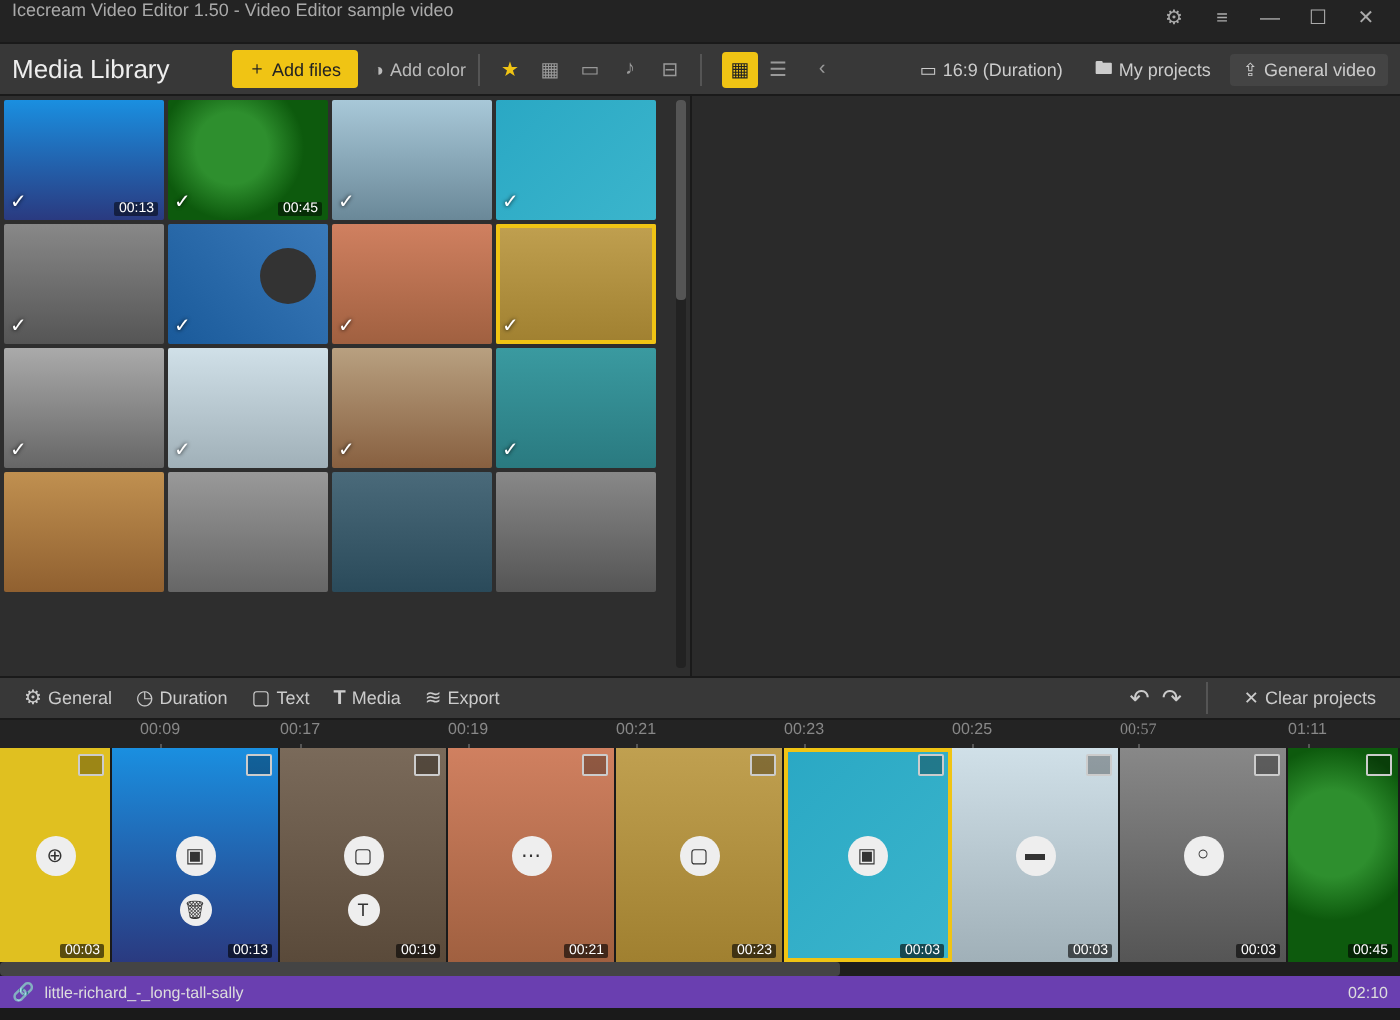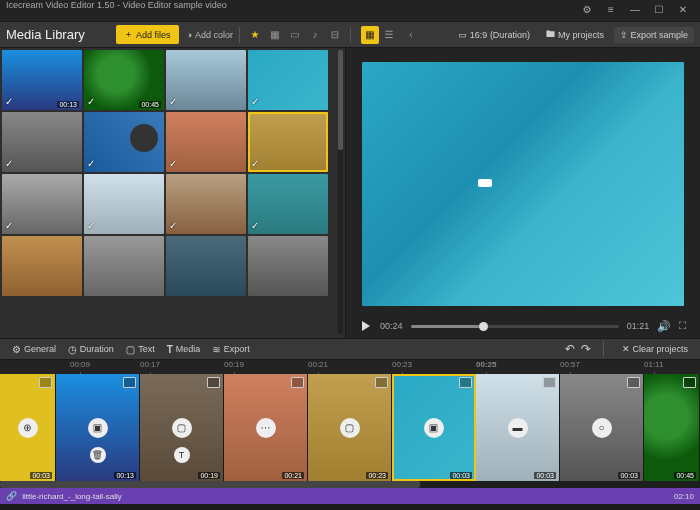--- a/index.html
+++ b/index.html
@@ -104,21 +104,21 @@
     <div class="rbtn">
         <span>▭</span>
         <span>16:9 (Duration)</span>
       </div>
     <div class="rbtn">
         <span>🖿</span>
         <span>My projects</span>
       </div>
     <div class="rbtn exportbtn">
         <span>⇪</span>
-        <span>Export sample</span>
+        <span>General video</span>
       </div>
   </div>
 </div>
 
 <div class="main">
   <div class="library">
     <div class="thumbgrid" id="thumbgrid">
         <div class="thumb" style="background: linear-gradient(rgb(26, 143, 224), rgb(42, 58, 128));">
           <span class="check">✓</span>
           <span class="dur">00:13</span>
@@ -159,40 +159,20 @@
           <span class="check">✓</span>
         </div>
         <div class="thumb" style="background: linear-gradient(rgb(192, 144, 80), rgb(144, 96, 48));"></div>
         <div class="thumb" style="background: linear-gradient(rgb(153, 153, 153), rgb(102, 102, 102));"></div>
         <div class="thumb" style="background: linear-gradient(rgb(74, 106, 122), rgb(42, 74, 90));"></div>
         <div class="thumb" style="background: linear-gradient(rgb(136, 136, 136), rgb(85, 85, 85));"></div>
       </div>
     <div class="libscroll">
         <div class="libscroll-thumb"></div>
       </div>
-  </div>
-  <div class="preview">
-    <div class="previewvid">
-        <div class="boat"></div>
-      </div>
-    <div class="playbar">
-      <div class="playbtn">
-          <svg viewBox="0 0 12 12">
-            <path d="M2 1 L10 6 L2 11 Z" fill="#ddd"></path>
-          </svg>
-        </div>
-      <span>00:24</span>
-      <div class="seek">
-          <div class="seek-fill"></div>
-          <div class="seek-knob"></div>
-        </div>
-      <span>01:21</span>
-      <span style="font-size:11px">🔊</span>
-      <span style="font-size:10px">⛶</span>
-    </div>
   </div>
 </div>
 
 <div class="toolsrow">
   <div class="tool">
       <span class="ico">⚙</span>
       <span>General</span>
     </div>
   <div class="tool">
       <span class="ico">◷</span>
@@ -221,22 +201,22 @@
   </div>
 </div>
 
 <div class="timeline">
   <div class="ruler" id="ruler">
       <div class="tick" style="left: 8%; margin-left: 14px;">00:09</div>
       <div class="tick" style="left: 20%; text-align: center;">00:17</div>
       <div class="tick" style="left: 32%;">00:19</div>
       <div class="tick" style="left: 44%;">00:21</div>
       <div class="tick" style="left: 56%;">00:23</div>
-      <div class="tick" style="left: 68%; font-weight: bold;">00:25</div>
-      <div class="tick" style="left: 80%;">00:57</div>
+      <div class="tick" style="left: 68%;">00:25</div>
+      <div class="tick" style="left: 80%; font-family: Liberation Serif, serif;">00:57</div>
       <div class="tick" style="left: 92%;">01:11</div>
     </div>
   <div class="clips" id="clips">
       <div class="clip" style="width: 8%; background: rgb(224, 192, 32);">
         <div class="corner"></div>
         <div class="circ">⊕</div>
         <div class="lbl">00:03</div>
       </div>
       <div class="clip" style="width: 12%; background: linear-gradient(rgb(26, 143, 224), rgb(42, 58, 128));">
         <div class="corner"></div>

